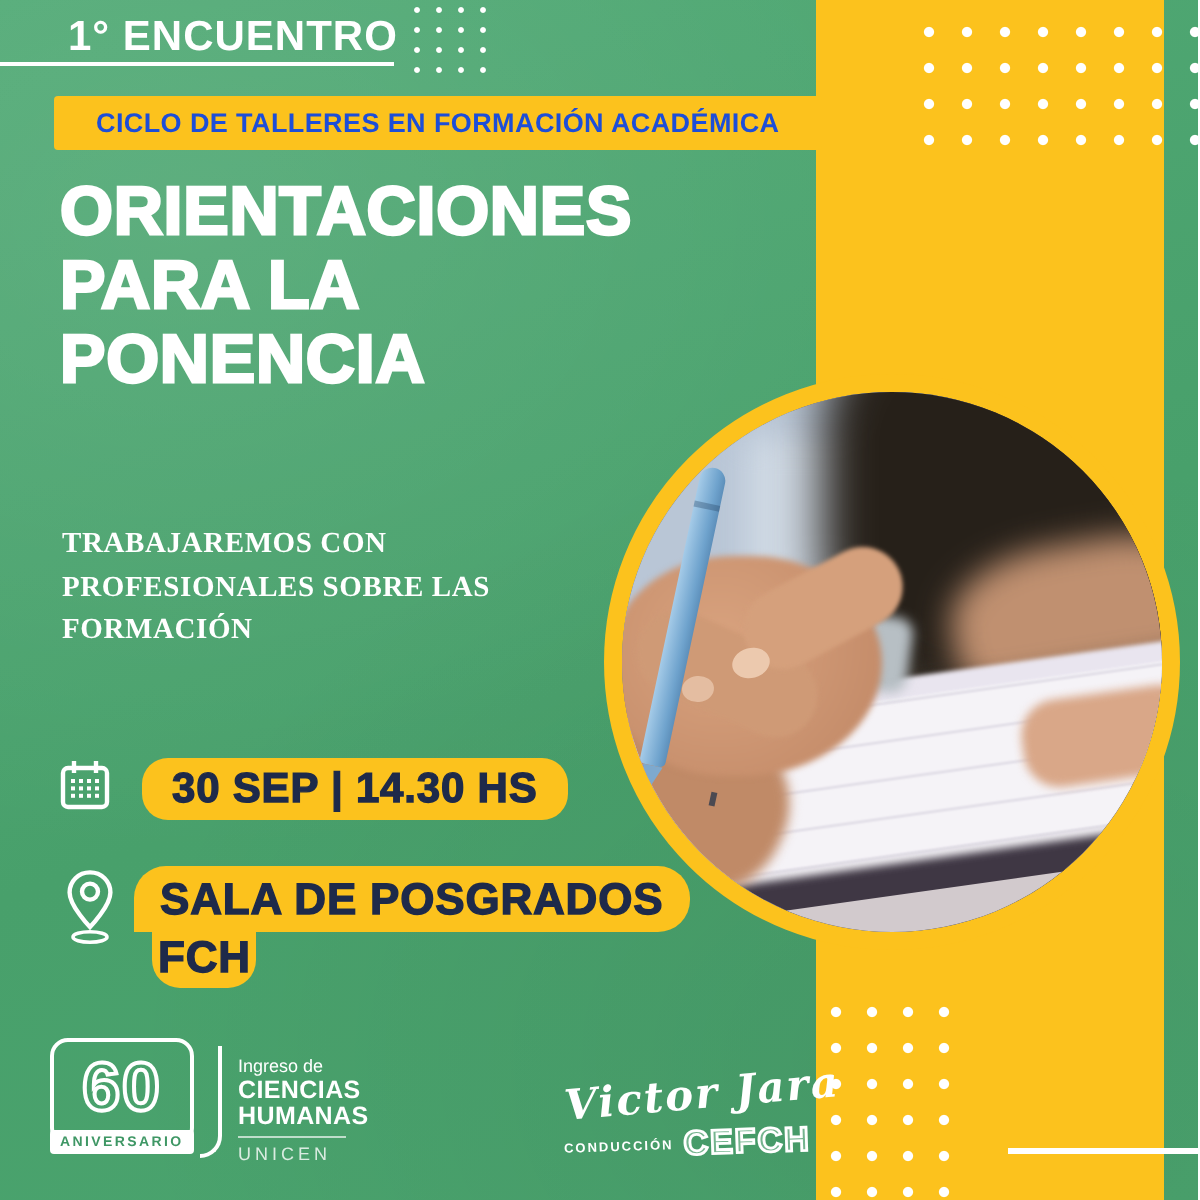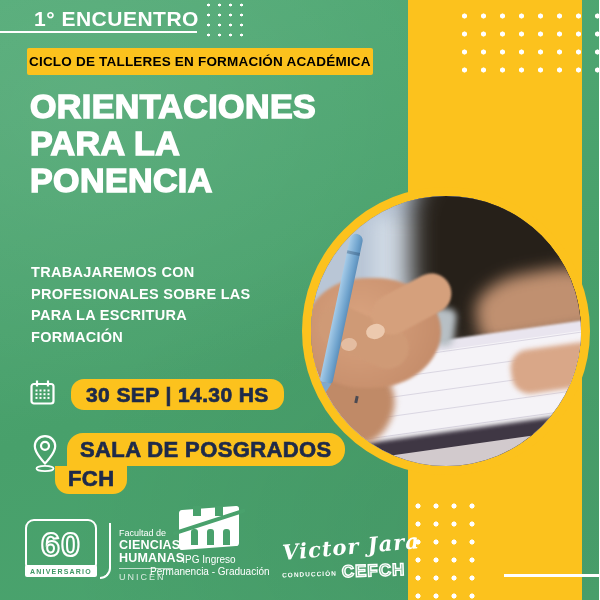--- a/index.html
+++ b/index.html
@@ -37,57 +37,57 @@
 
   
   .edition {
     position:absolute; left:34px; top:7px; z-index:4;
     color:#fff; font-size:21px; font-weight:700; letter-spacing:.5px;
   }
   .edition-underline { position:absolute; left:0; top:31px; width:197px; height:2.2px; background:#fff; z-index:4; }
 
   .series-tag {
     position:absolute; left:27px; top:48px; z-index:4;
-    background:#fcc21d; color:#000000;
+    background:#fcc21d; color:#1d4ed8;
     font-size:13.5px; font-weight:800; letter-spacing:.2px;
-    line-height:15px; padding:6px 2px; border-radius:2px; white-space:nowrap;
+    line-height:15px; padding:6px 21px; border-radius:2px; white-space:nowrap;
   }
 
   
   .title { position:absolute; left:30px; top:88px; z-index:4; color:#fff; }
   .title span {
     display:block; font-size:34px; line-height:37px; font-weight:900;
     letter-spacing:.4px; -webkit-text-stroke:1.5px #fff;
   }
   .descr { position:absolute; left:31px; top:262px; z-index:4; color:#fff; }
   .descr span {
-    display:block; font-size:14.5px; line-height:21.5px; font-weight:700; letter-spacing:.3px;
+    display:block; font-size:14.5px; line-height:21.5px; font-weight:700; letter-spacing:.3px;font-family:Liberation Serif, serif;
   }
 
   
   .cal-icon { position:absolute; left:29px; top:379px; z-index:4; }
   .pin-icon { position:absolute; left:32px; top:434px; z-index:4; }
 
   .date-pill {
     position:absolute; left:71px; top:379px; z-index:4; height:31px;
     background:#fcc21d; color:#1e2a4a; border-radius:13px;
     font-size:21px; line-height:31px; font-weight:900; letter-spacing:.4px;
     padding:0 15px; white-space:nowrap;text-align:right; -webkit-text-stroke:.7px #1e2a4a;
   }
   .loc-line1 {
     position:absolute; left:67px; top:433px; z-index:4; height:33px;
     background:#fcc21d; color:#1e2a4a; border-radius:16px 16px 16px 0;
     font-size:22px; line-height:33px; font-weight:900; letter-spacing:.4px;
     padding:0 13px; white-space:nowrap; -webkit-text-stroke:.7px #1e2a4a;
   }
   .loc-line2 {
-    position:absolute; left:55px; top:466px; z-index:4; height:28px;
+    position:absolute; left:76px; top:466px; z-index:4; height:28px;
     background:#fcc21d; color:#1e2a4a; border-radius:0 0 14px 14px;
     font-size:22px; line-height:26px; font-weight:900; letter-spacing:.4px;
-    padding:0 13px; white-space:nowrap; -webkit-text-stroke:.7px #1e2a4a;
+    padding:0 3px; white-space:nowrap; -webkit-text-stroke:.7px #1e2a4a;
   }
 
   
   .photo {
     position:absolute; left:302px; top:187px; width:288px; height:288px;
     border:9px solid #fcc21d; border-radius:50%; overflow:hidden; z-index:6;
     background:#6d6862;
   }
   .photo div { position:absolute; }
   .ph-bg { inset:0; background:linear-gradient(100deg,#9aa6b2 0%,#7c7a74 35%,#4a4038 62%,#241f1b 88%); }
@@ -170,21 +170,20 @@
 
   <h1 class="title">
     <span>ORIENTACIONES</span>
     <span>PARA LA</span>
     <span>PONENCIA</span>
   </h1>
 
   <p class="descr">
     <span>TRABAJAREMOS CON</span>
     <span>PROFESIONALES SOBRE LAS</span>
-    <span>PARA LA ESCRITURA</span>
     <span>FORMACIÓN</span>
   </p>
 
   <svg class="cal-icon" width="27" height="27" viewBox="0 0 27 27">
     <rect x="2.5" y="5" width="22" height="19.5" rx="2.5" fill="none" stroke="#fff" stroke-width="2.2"></rect>
     <line x1="8" y1="1.5" x2="8" y2="7.5" stroke="#fff" stroke-width="2.2"></line>
     <line x1="19" y1="1.5" x2="19" y2="7.5" stroke="#fff" stroke-width="2.2"></line>
     <g fill="#fff">
       <rect x="6.5" y="10.5" width="2" height="2"></rect>
         <rect x="10.5" y="10.5" width="2" height="2"></rect>
@@ -233,40 +232,27 @@
     <div class="ph-nail2"></div>
   </div>
 
   <div class="anniv-box">
     <span class="anniv-num">60</span>
     <span class="anniv-banner">ANIVERSARIO</span>
   </div>
   <div class="anniv-bracket"></div>
 
   <div class="faculty">
-    <div class="fac-prefix">Facultad de</div>
+    <div class="fac-prefix">Ingreso de</div>
     <div class="fac-name">CIENCIAS</div>
     <div class="fac-name">HUMANAS</div>
     <div class="fac-rule"></div>
     <div class="fac-univ">UNICEN</div>
   </div>
 
-  <div class="ipg">
-    <div class="ipg-glyph">
-      <div class="g-base"></div>
-      <div class="g-notch g-n1"></div>
-      <div class="g-notch g-n2"></div>
-      <div class="g-slot g-s1"></div>
-      <div class="g-slot g-s2"></div>
-      <div class="g-slot g-s3"></div>
-      <div class="g-swoosh"></div>
-    </div>
-    <div class="ipg-t">IPG Ingreso</div>
-    <div class="ipg-t">Permanencia - Graduación</div>
-  </div>
 
   <div class="vj">
     <div class="vj-sig">Victor Jara</div>
     <div class="vj-row">
       <span class="vj-cond">CONDUCCIÓN</span>
       <span class="vj-cefch">CEFCH</span>
     </div>
   </div>
 
 </div>

